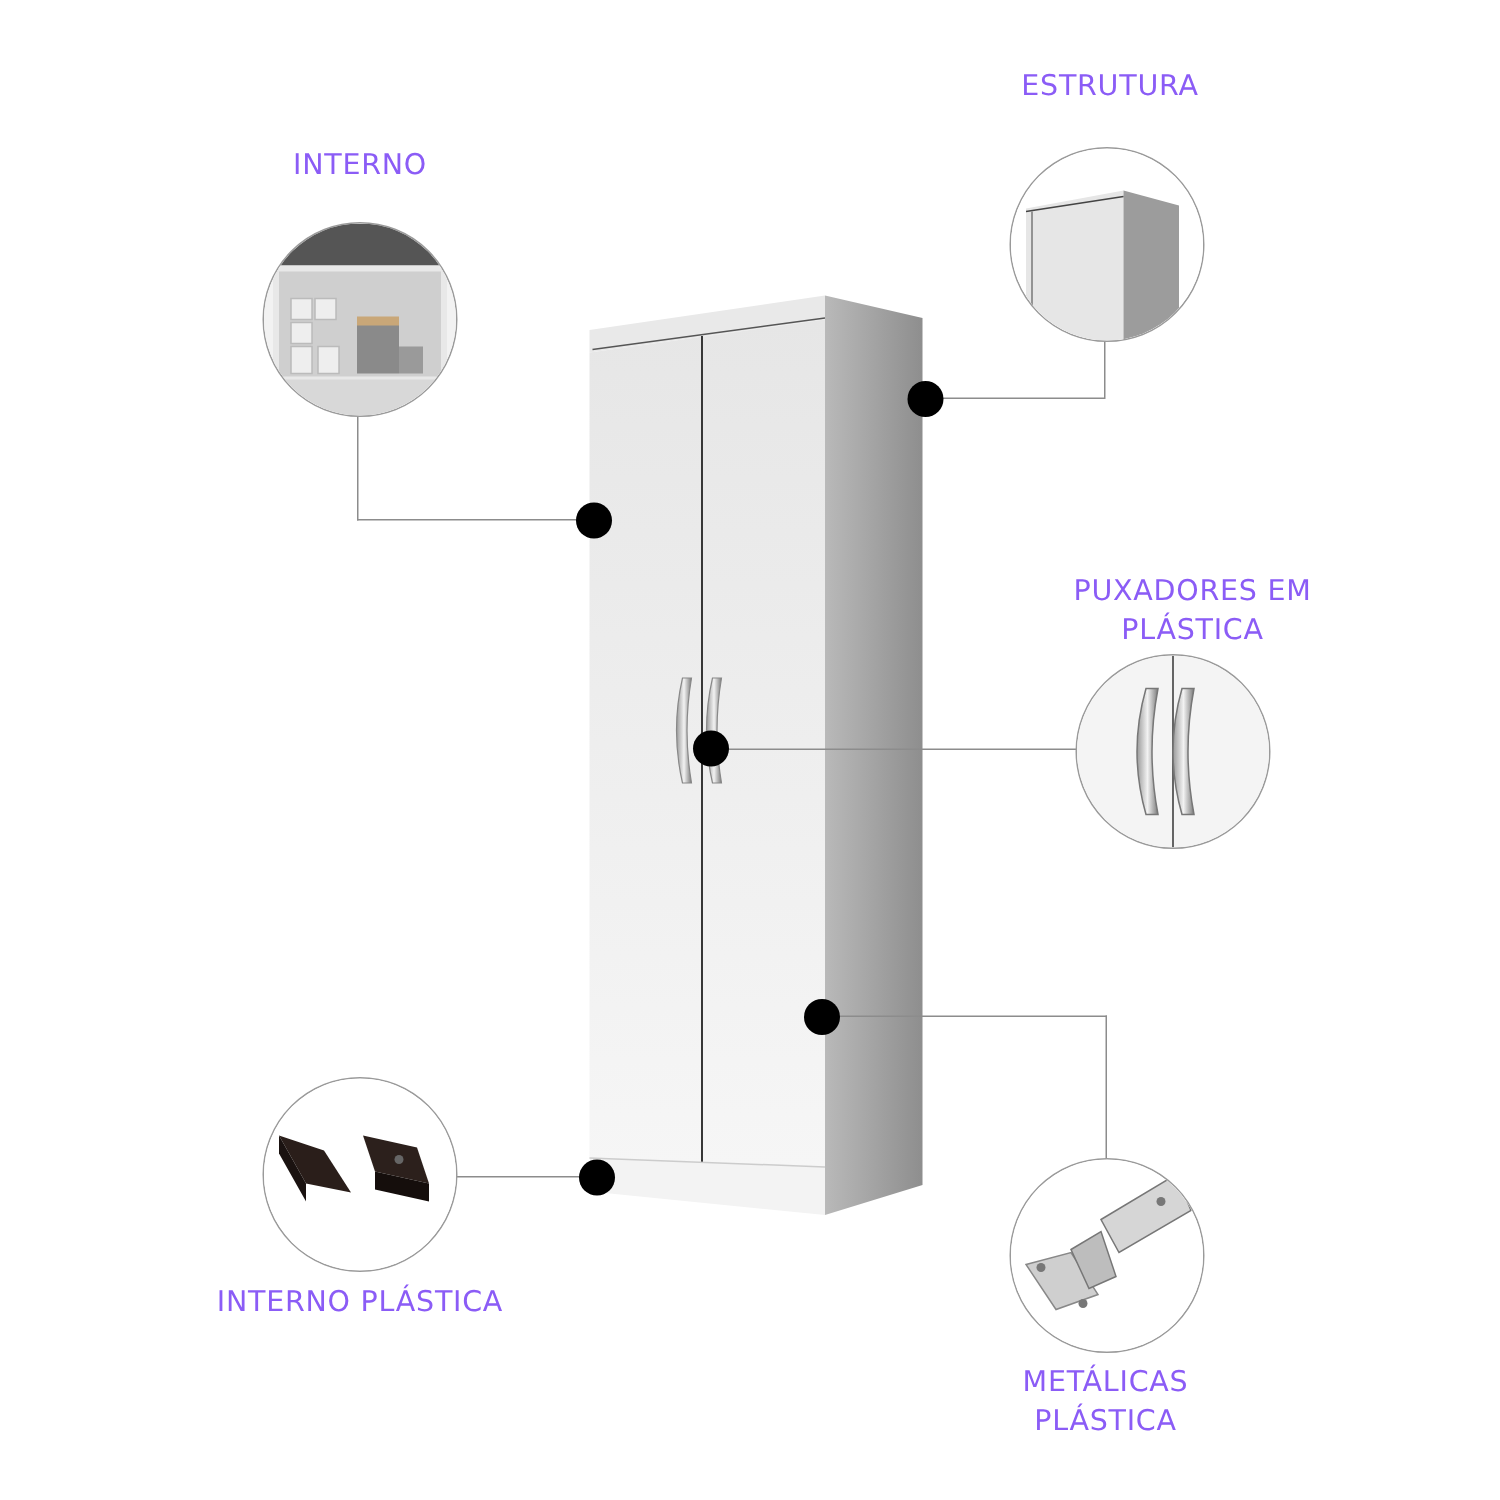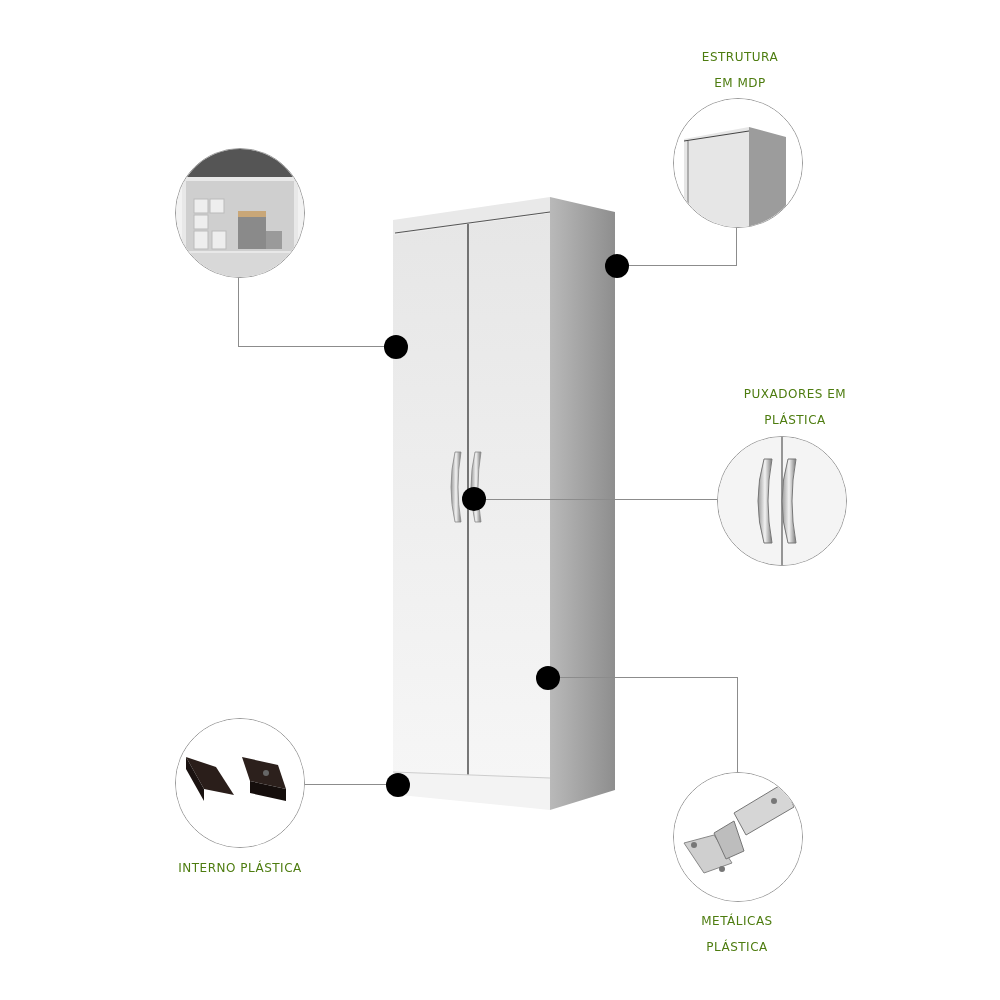--- a/index.html
+++ b/index.html
@@ -1,17 +1,17 @@
 <!DOCTYPE html>
 <html><head>
 <meta charset="utf-8">
 <style>
   html, body { margin:0; padding:0; background:#ffffff; }
   body { width:1000px; height:1000px; position:relative; overflow:hidden; font-family:"DejaVu Sans", sans-serif; }
-  .label { position:absolute; color:#4d7c0f; font-size:12px; letter-spacing:0.5px; text-align:center; line-height:26px; font-family:"DejaVu Sans", sans-serif; }
+  .label { position:absolute; color:#8b5cf6; font-size:19px; letter-spacing:0.5px; text-align:center; line-height:26px; font-family:"DejaVu Sans", sans-serif; }
   .circle { position:absolute; border-radius:50%; border:1px solid #9a9a9a; background:#fff; overflow:hidden; }
   .line { position:absolute; background:#8c8c8c; }
   .dot { position:absolute; width:24px; height:24px; border-radius:50%; background:#000; }
   svg { display:block; }
 </style>
 </head>
 <body>
 
 <div style="position:absolute;left:0;top:0;width:1000px;height:1000px;">
   <svg width="1000" height="1000">
@@ -61,41 +61,41 @@
 
 <div class="line" style="left:302px;top:784px;width:96px;height:1px;"></div>
 
 <div class="dot" style="left:384px;top:335px;"></div>
 <div class="dot" style="left:605px;top:254px;"></div>
 <div class="dot" style="left:462px;top:487px;"></div>
 <div class="dot" style="left:536px;top:666px;"></div>
 <div class="dot" style="left:386px;top:773px;"></div>
 
 <div class="label" style="left:140px;top:97px;width:200px;">
+  <div>INTERNO</div>
 </div>
 <div class="circle" style="left:175px;top:148px;width:128px;height:128px;">
   <svg width="128" height="128">
     <rect x="0" y="0" width="128" height="128" fill="#f2f2f2"></rect>
     <rect x="0" y="0" width="128" height="28" fill="#555"></rect>
     <rect x="8" y="30" width="112" height="74" fill="#cfcfcf" stroke="#e8e8e8" stroke-width="4"></rect>
     <rect x="18" y="50" width="14" height="14" fill="#eee" stroke="#bbb"></rect>
     <rect x="34" y="50" width="14" height="14" fill="#eee" stroke="#bbb"></rect>
     <rect x="18" y="66" width="14" height="14" fill="#eee" stroke="#bbb"></rect>
     <rect x="18" y="82" width="14" height="18" fill="#eee" stroke="#bbb"></rect>
     <rect x="36" y="82" width="14" height="18" fill="#eee" stroke="#bbb"></rect>
     <rect x="62" y="66" width="28" height="34" fill="#8a8a8a"></rect>
     <rect x="62" y="62" width="28" height="6" fill="#c9a778"></rect>
     <rect x="90" y="82" width="16" height="18" fill="#9a9a9a"></rect>
     <rect x="0" y="104" width="128" height="24" fill="#d8d8d8"></rect>
   </svg>
 </div>
 
 <div class="label" style="left:640px;top:44px;width:200px;">
   <div>ESTRUTURA</div>
-  <div>EM MDP</div>
 </div>
 <div class="circle" style="left:673px;top:98px;width:128px;height:128px;">
   <svg width="128" height="128">
     <rect width="128" height="128" fill="#fff"></rect>
     <polygon points="10,40 75,28 75,128 10,128" fill="#e6e6e6"></polygon>
     <polygon points="75,28 112,38 112,128 75,128" fill="#9c9c9c"></polygon>
     <line x1="10" y1="42" x2="75" y2="32" stroke="#444" stroke-width="1"></line>
     <line x1="14" y1="42" x2="14" y2="128" stroke="#777" stroke-width="1"></line>
   </svg>
 </div>

